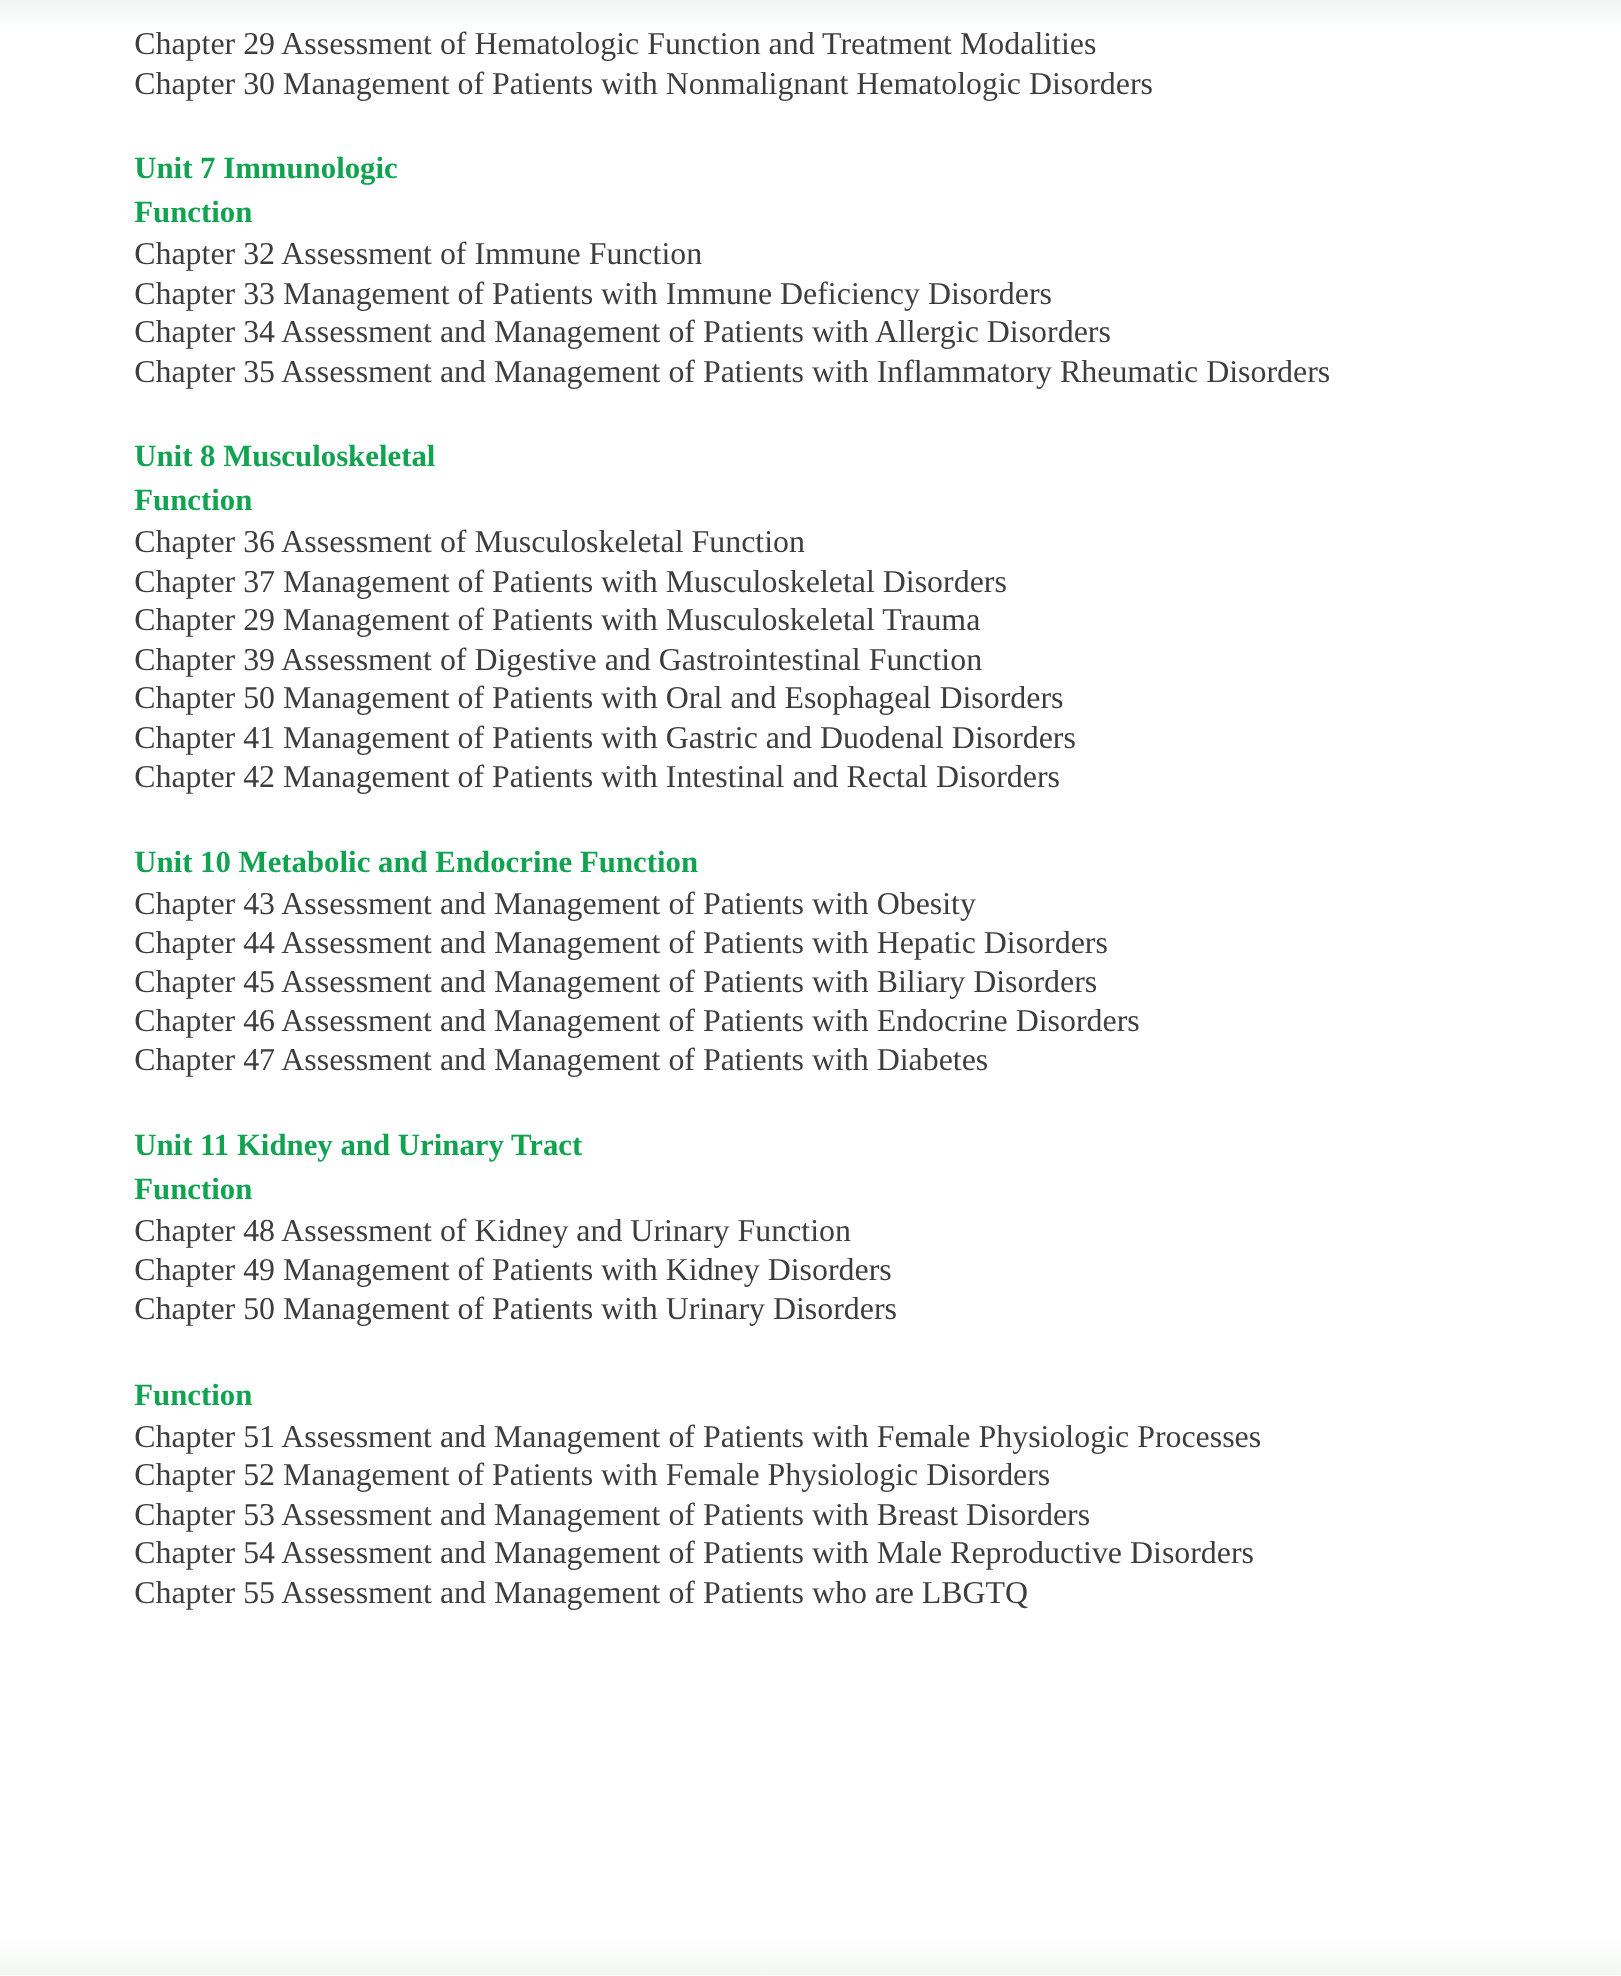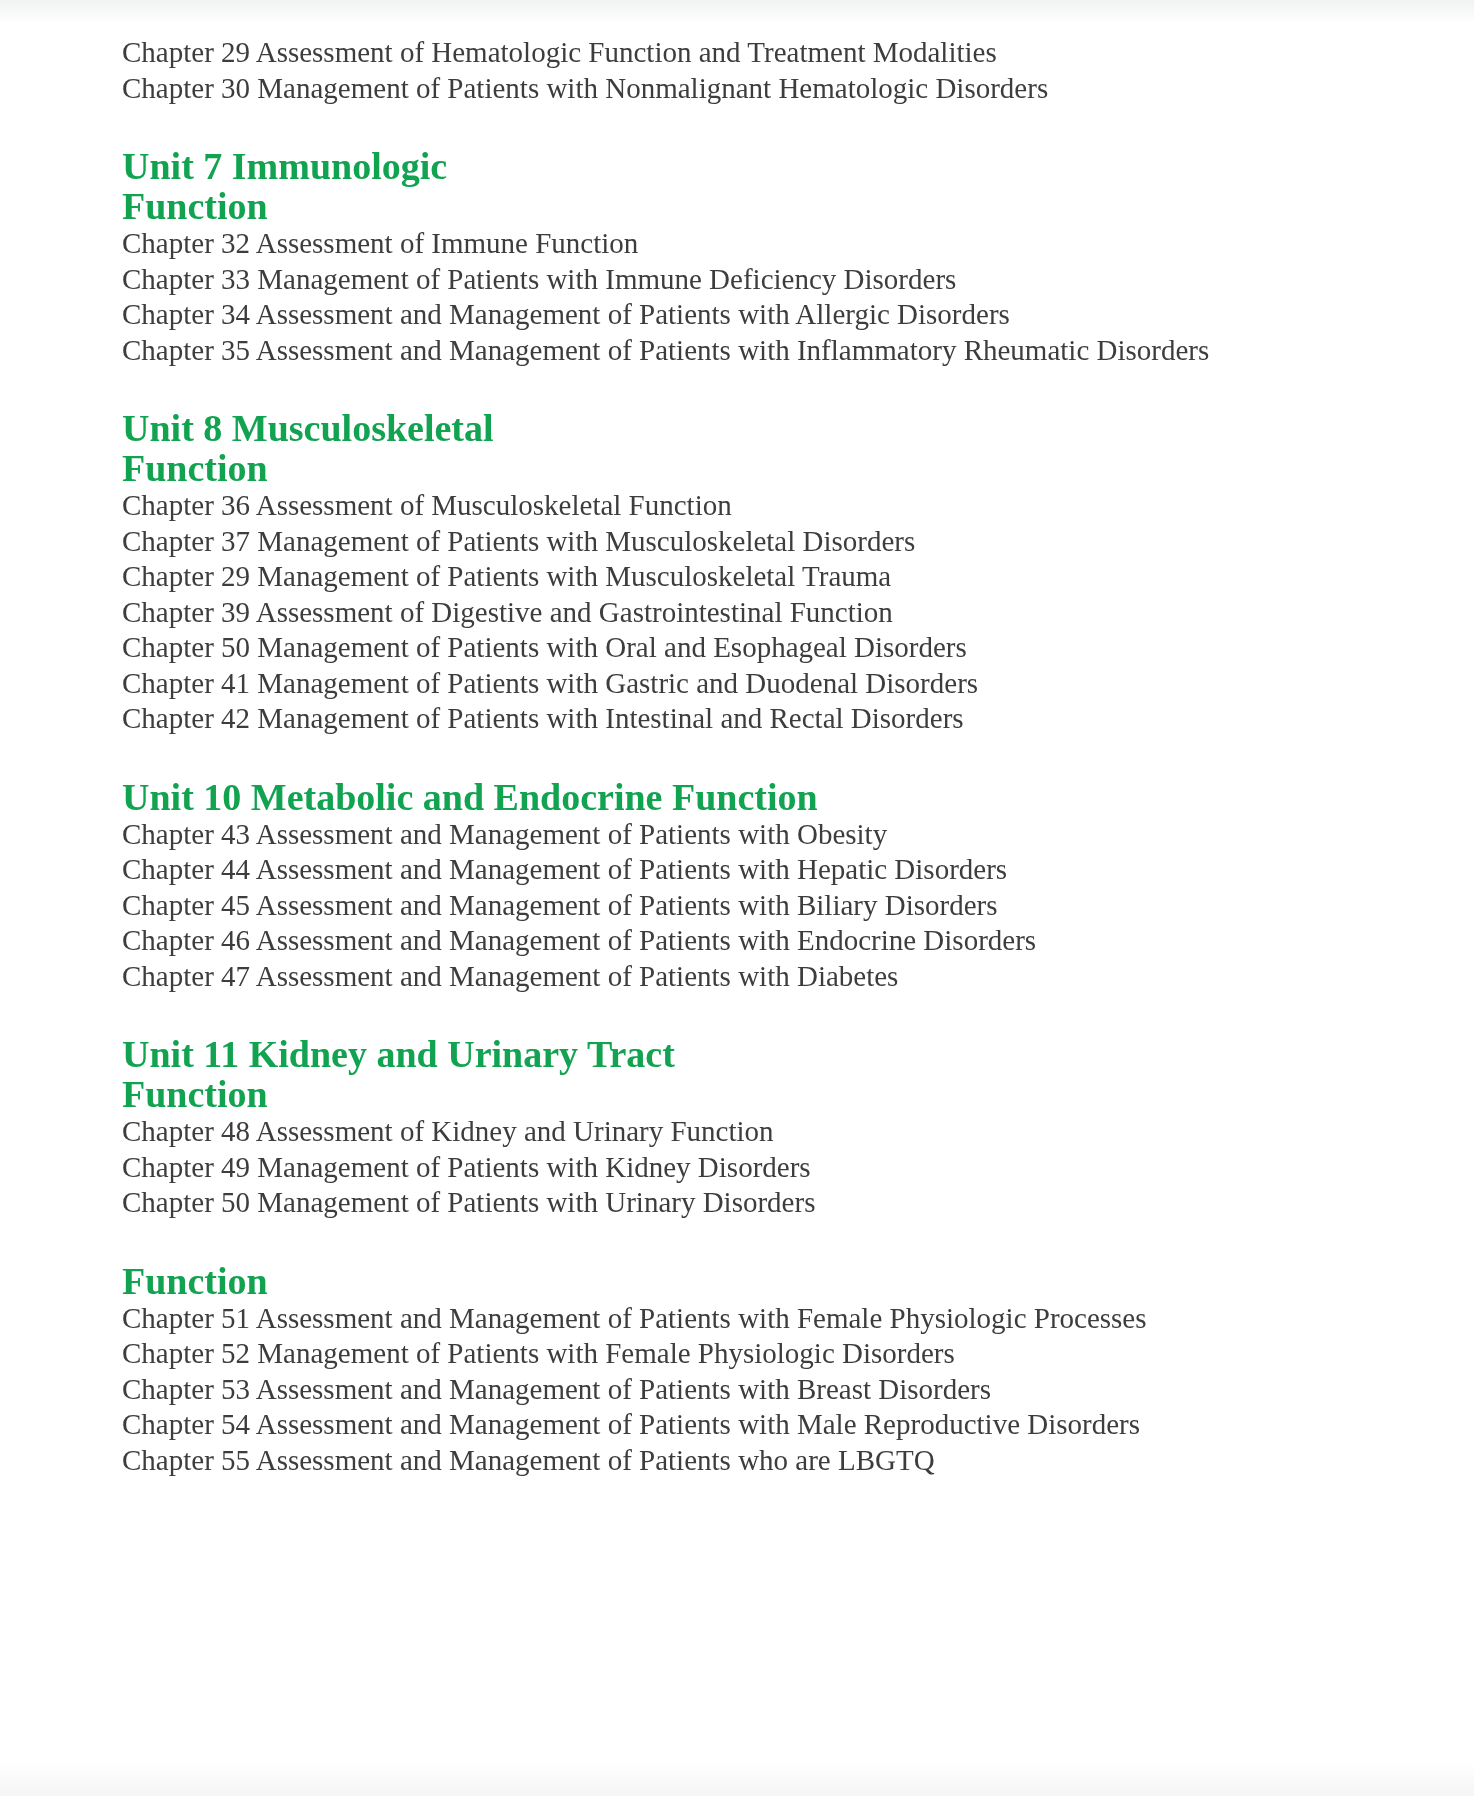--- a/index.html
+++ b/index.html
@@ -29,30 +29,30 @@
   }
   .bottom-fade{
     position:absolute;
     left:0;right:0;bottom:0;
     height:36px;
     background:linear-gradient(0deg,#f4f6f4 0%,rgba(255,255,255,0) 100%);
     pointer-events:none;
   }
   .toc{
     position:absolute;
-    top:12px;left:0;right:0;
+    top:0;left:0;right:0;
     padding:23px 30px 0 122px;
   }
   .unit-section{
     margin:0;
   }
   h2.unit-heading{
     margin:40px 0 0 0;
     padding:0;
-    font-size:38px;
+    font-size:28px;
     line-height:40px;
     font-weight:bold;
     color:var(--green);
     white-space:nowrap;
   }
   h2.unit-heading .heading-line{
     display:block;
   }
   p.chapter-line{
     margin:0;

